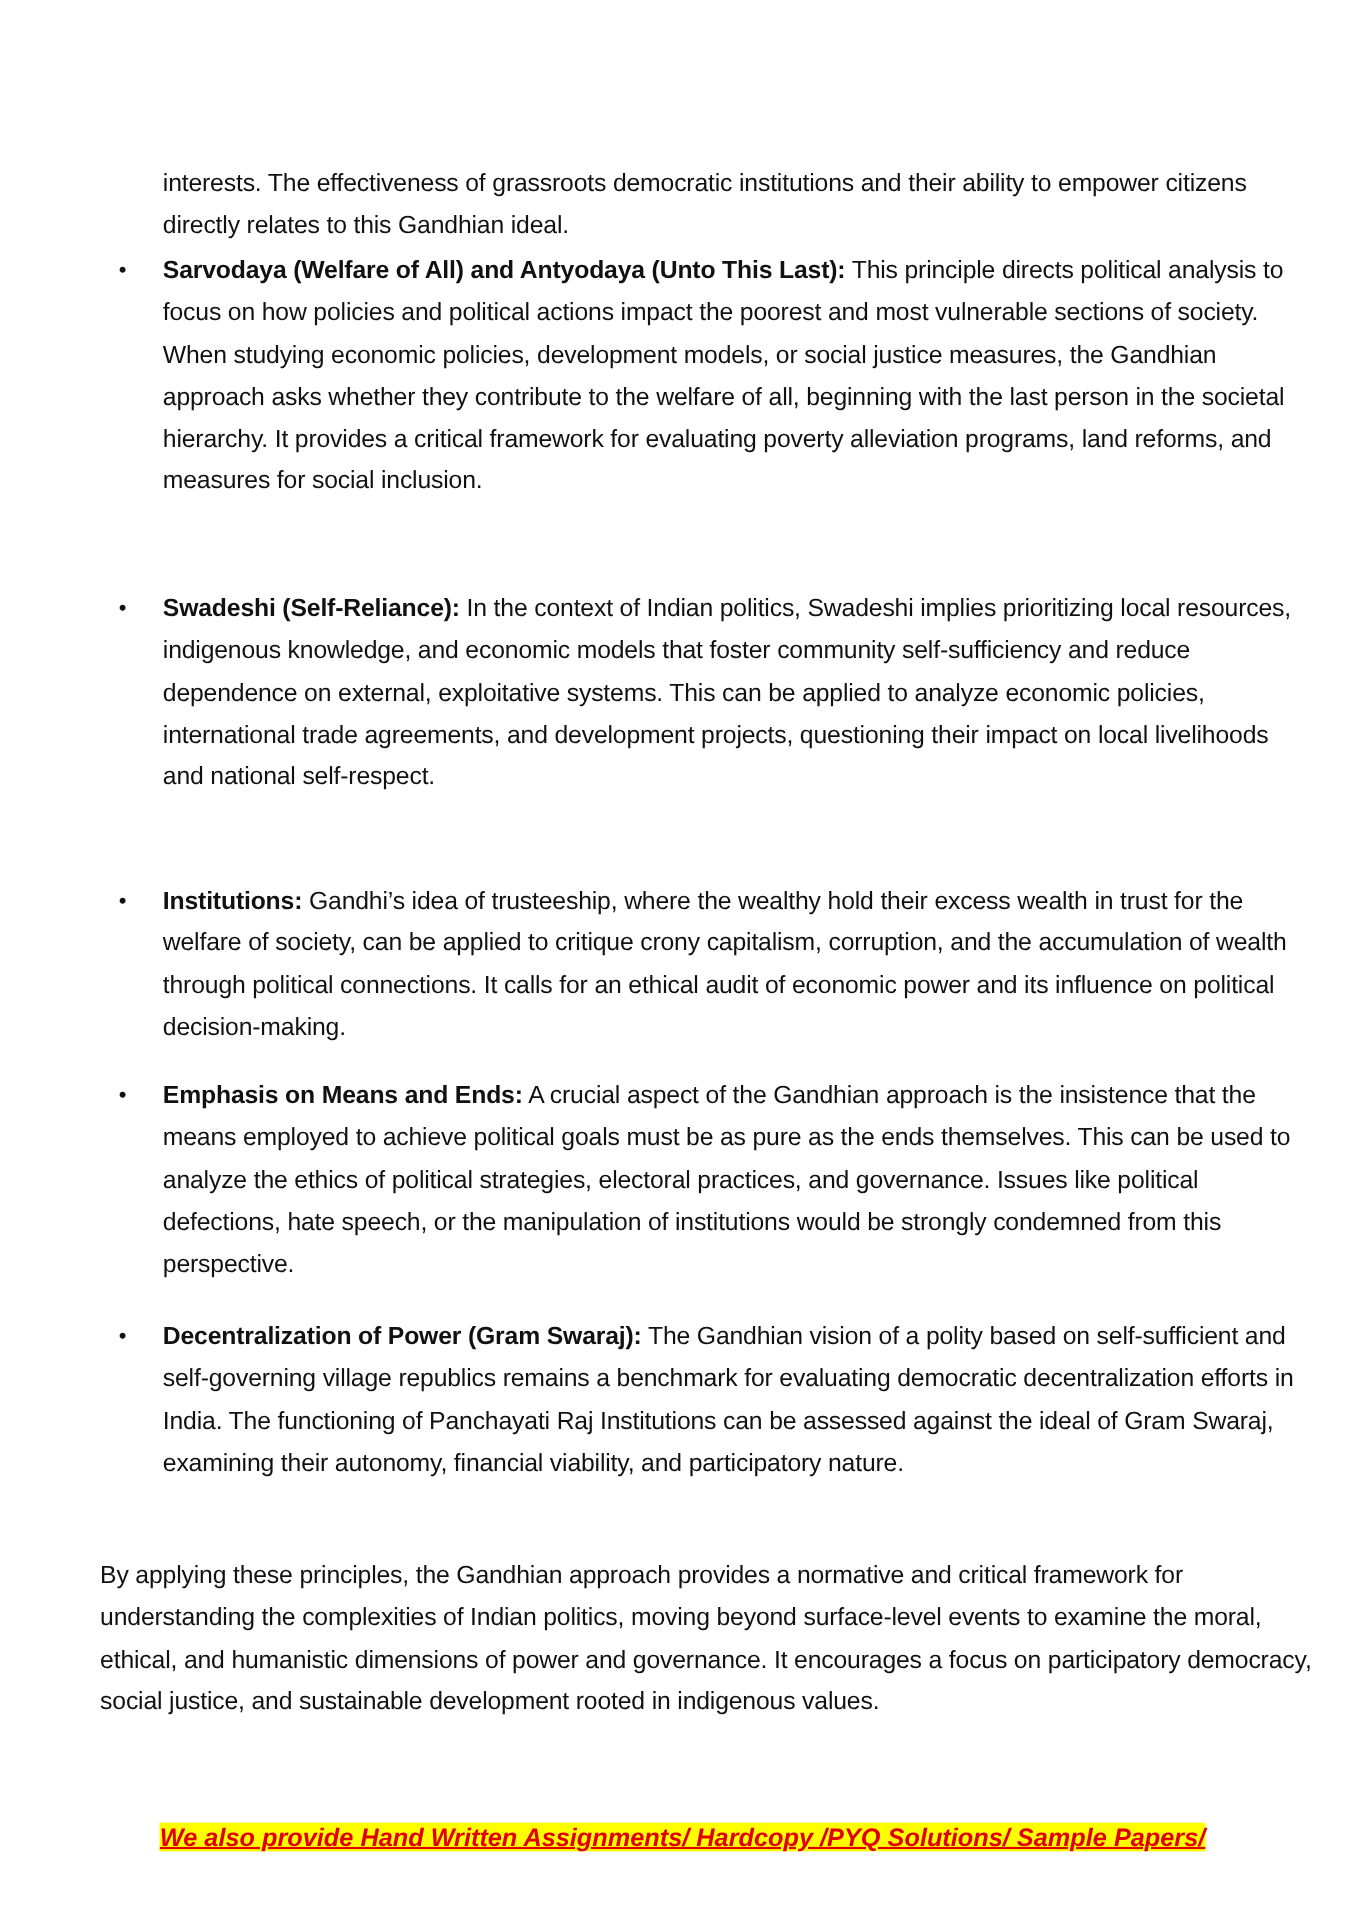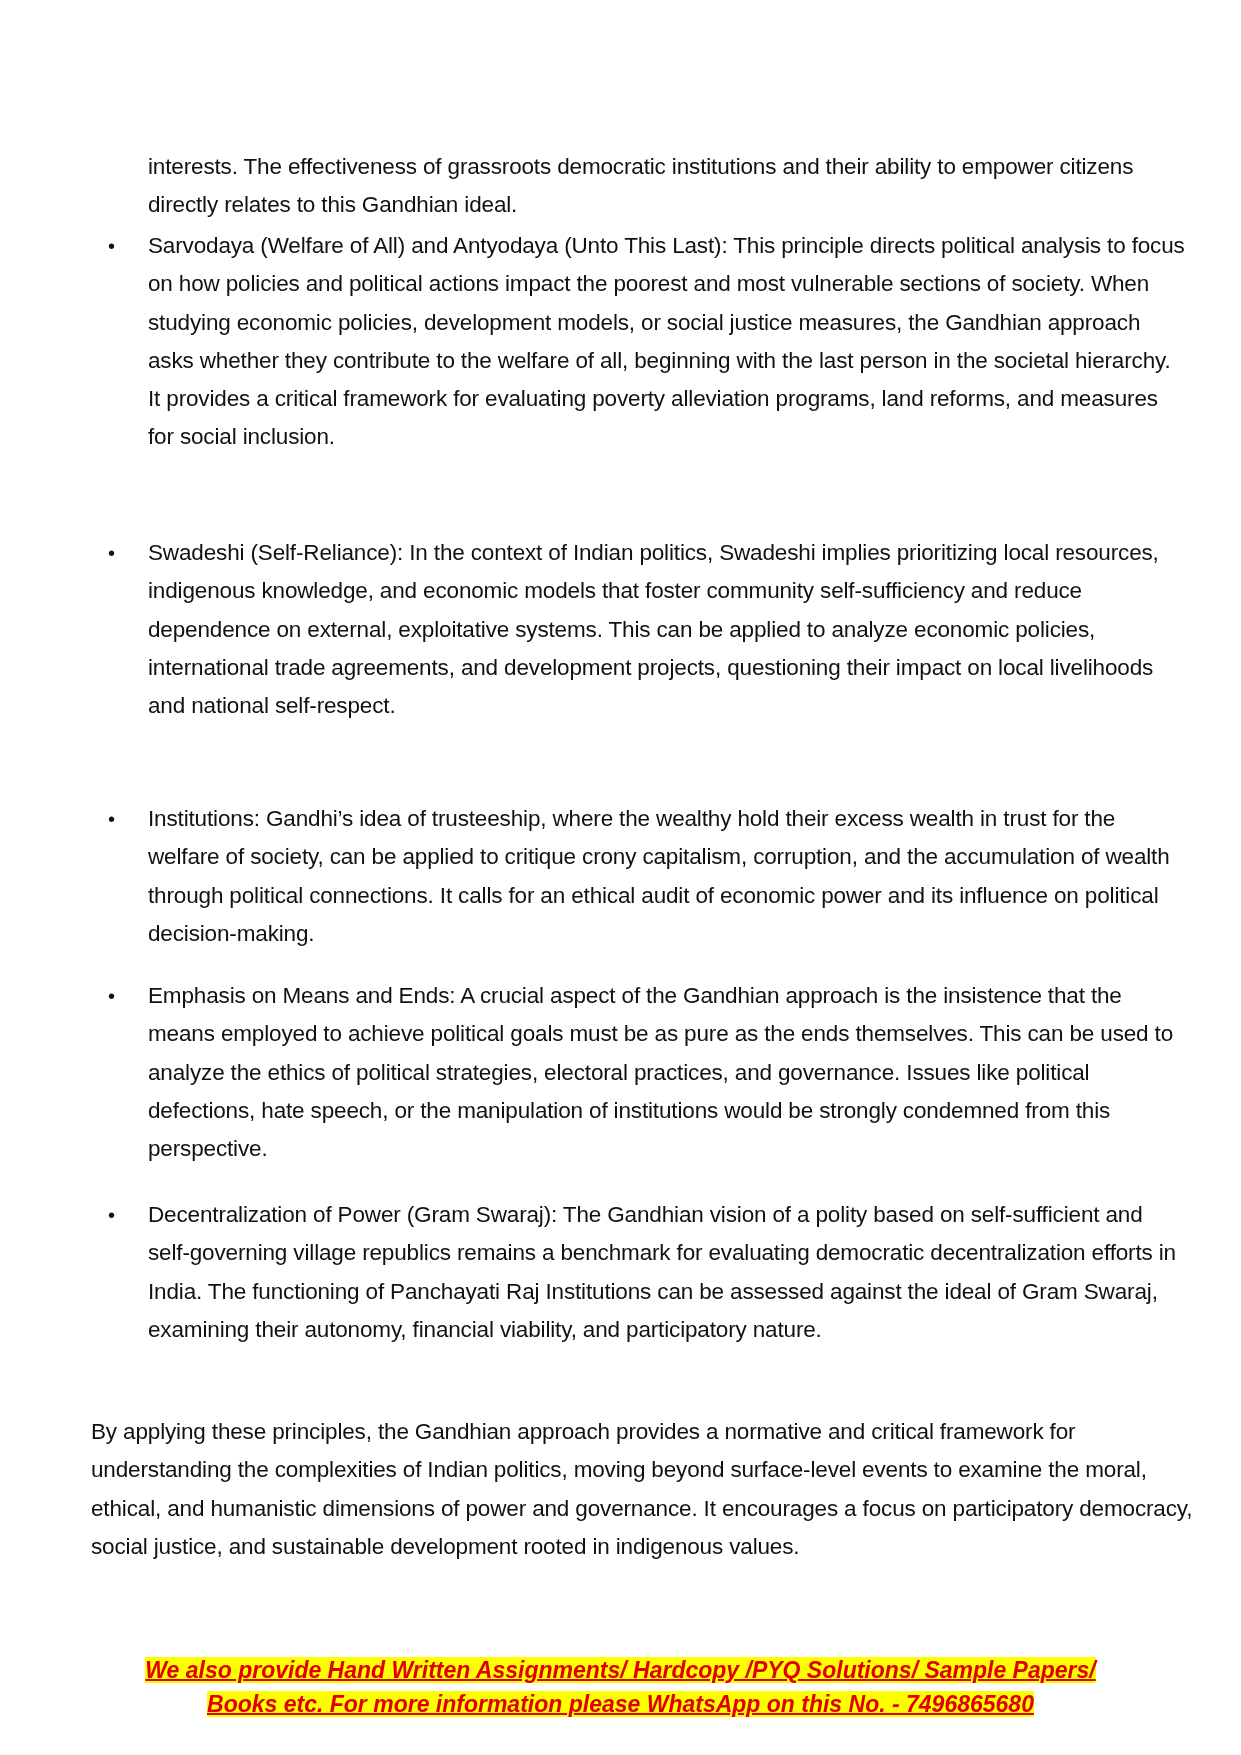--- a/index.html
+++ b/index.html
@@ -5,21 +5,21 @@
   html, body { margin:0; padding:0; background:#ffffff; }
   body { width:1241px; height:1755px; position:relative; overflow:hidden;
          font-family:"Liberation Sans", sans-serif; color:#111; }
   .page { position:absolute; left:0; top:0; width:1241px; height:1755px; }
   .txt { font-size:22.5px; line-height:38.3px; letter-spacing:-0.15px; }
   .cont { position:absolute; left:148px; top:148px; width:1040px; }
   .list { position:absolute; left:0; top:0; width:1241px; }
   .item { position:absolute; left:0; width:1241px; }
   .bullet { position:absolute; left:108px; top:0; font-size:20px; line-height:38.3px; }
   .itext { position:absolute; left:148px; top:0; width:1040px; }
-  .itext b { font-weight:normal; }
+  .itext b { font-weight:bold; }
   .concl { position:absolute; left:91px; top:1413px; width:1110px; }
   .promo { position:absolute; left:0; width:1241px; top:1653px; text-align:center;
            font-style:italic; font-weight:bold; color:#e00000; font-size:23px; line-height:34px; }
   .promo span { background:#ffff00; text-decoration:underline; text-decoration-thickness:2px; }
 </style>
 </head>
 <body>
 
 <div class="page">
 
@@ -45,16 +45,15 @@
     <div class="item txt" style="top:1196px;">
       <span class="bullet">•</span>
       <div class="itext"><b>Decentralization of Power (Gram Swaraj):</b><span> The Gandhian vision of a polity based on self-sufficient and self-governing village republics remains a benchmark for evaluating democratic decentralization efforts in India. The functioning of Panchayati Raj Institutions can be assessed against the ideal of Gram Swaraj, examining their autonomy, financial viability, and participatory nature.</span></div>
     </div>
   </div>
 
   <div class="txt concl">By applying these principles, the Gandhian approach provides a normative and critical framework for understanding the complexities of Indian politics, moving beyond surface-level events to examine the moral, ethical, and humanistic dimensions of power and governance. It encourages a focus on participatory democracy, social justice, and sustainable development rooted in indigenous values.</div>
 
   <div class="promo">
     <div><span>We also provide Hand Written Assignments/ Hardcopy /PYQ Solutions/ Sample Papers/</span></div>
-    <div><span>Books etc. For more information please WhatsApp on this No. - 7496865680</span></div>
   </div>
 
 </div>
 
 </body></html>

